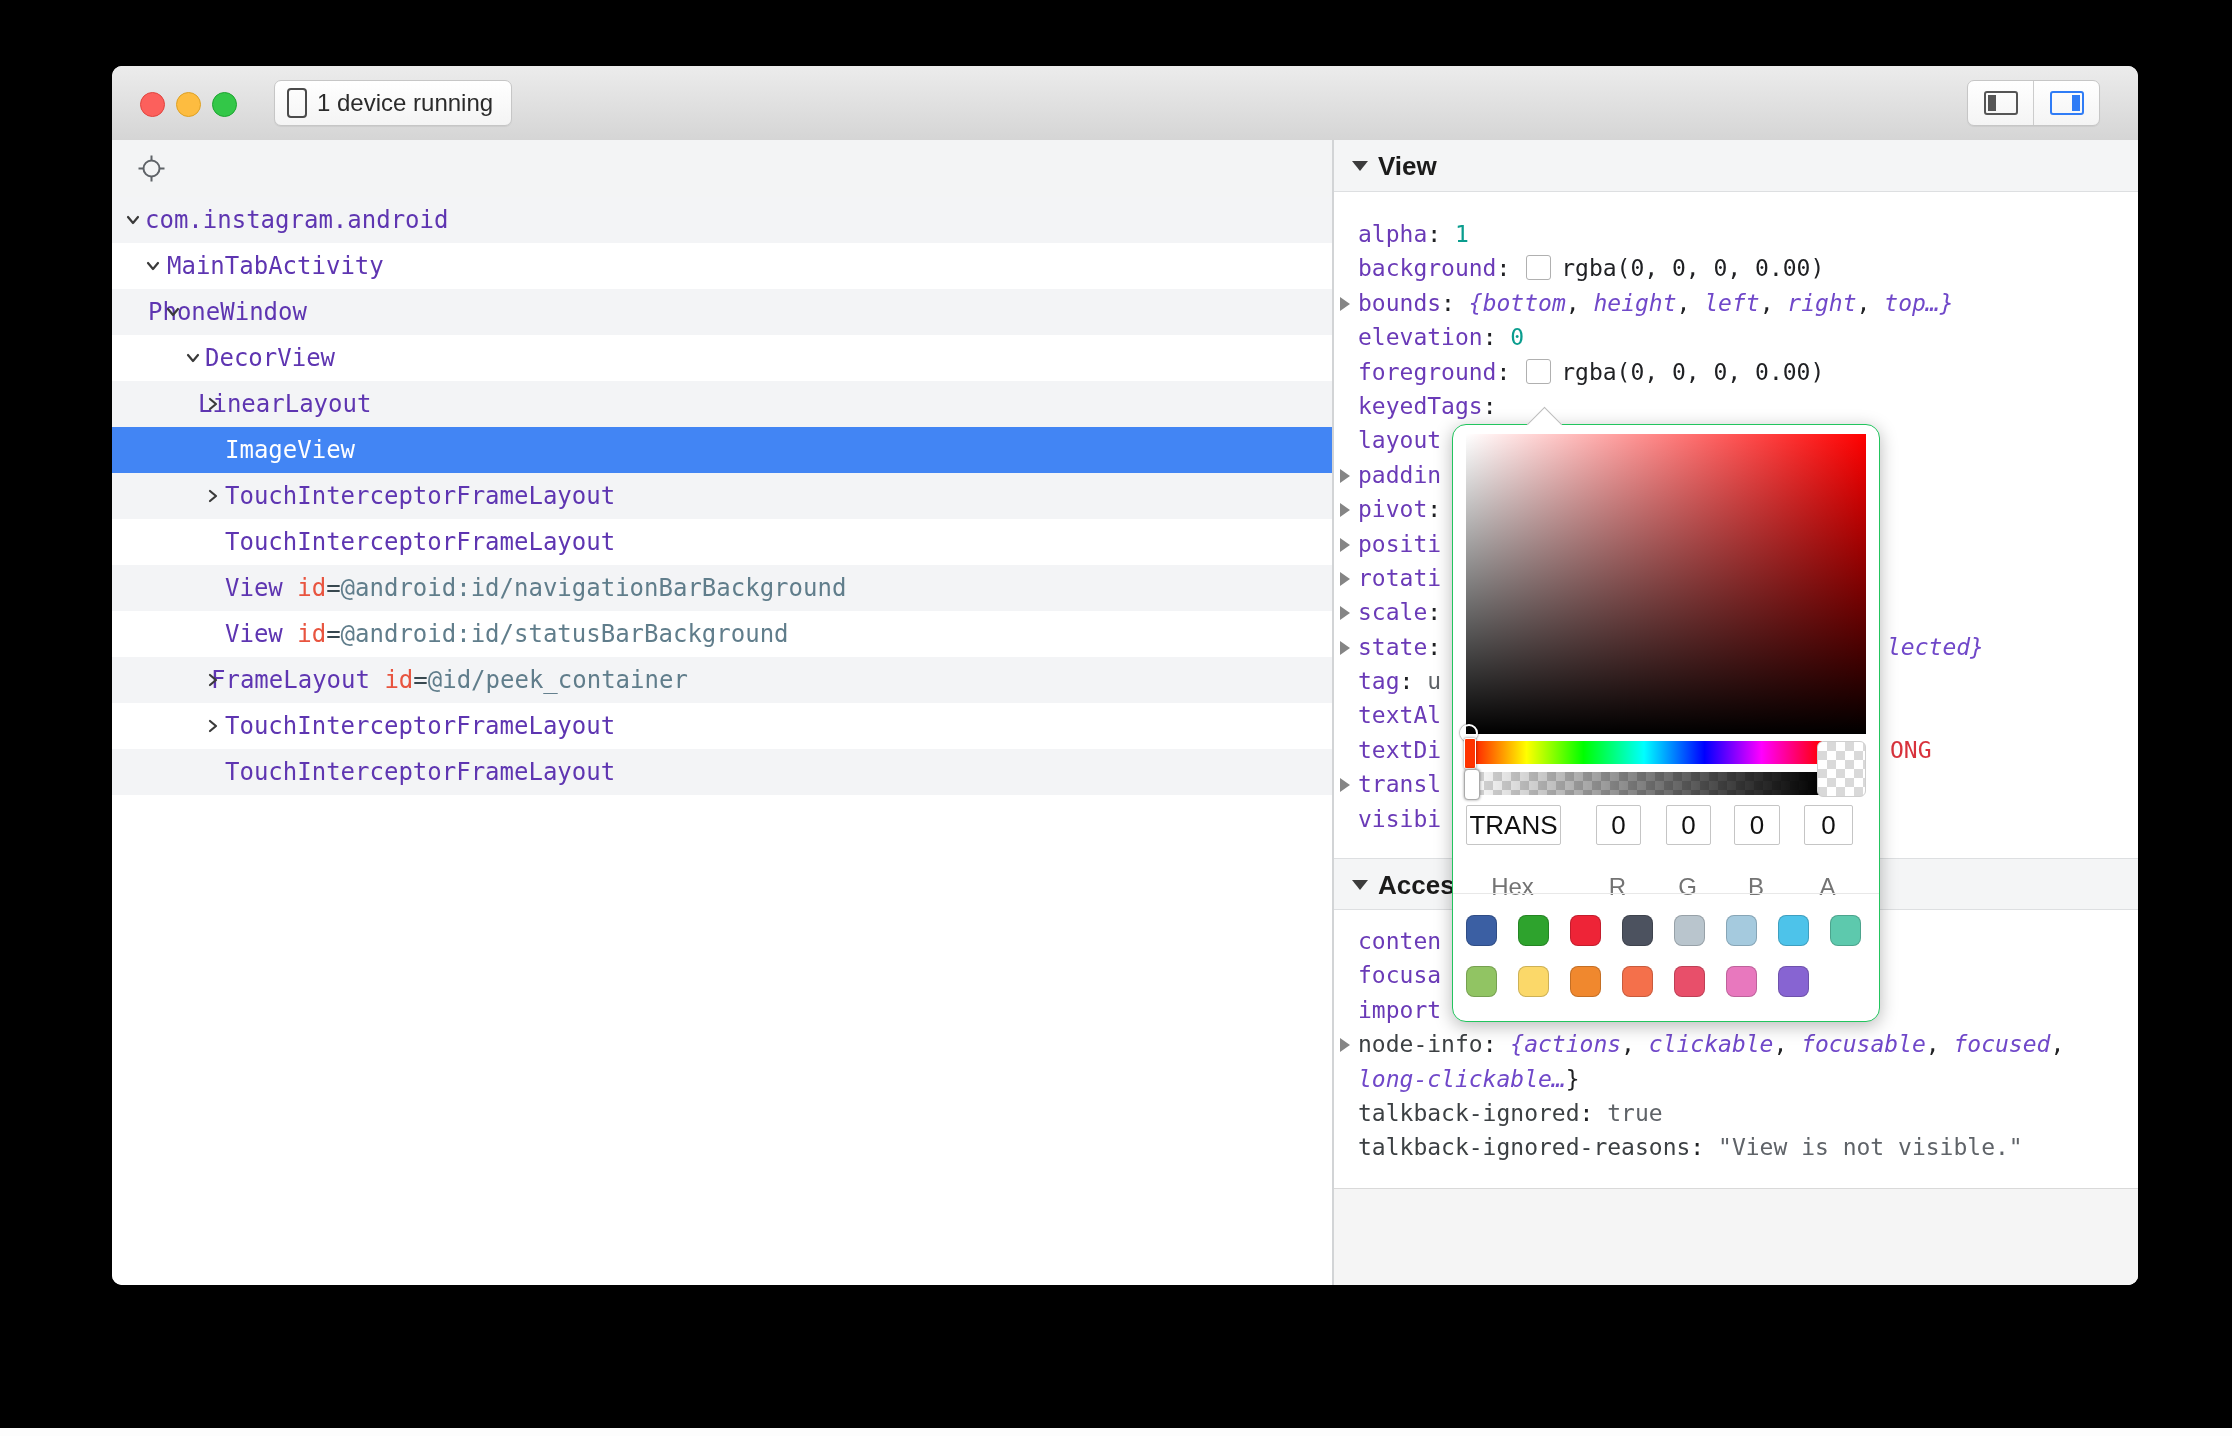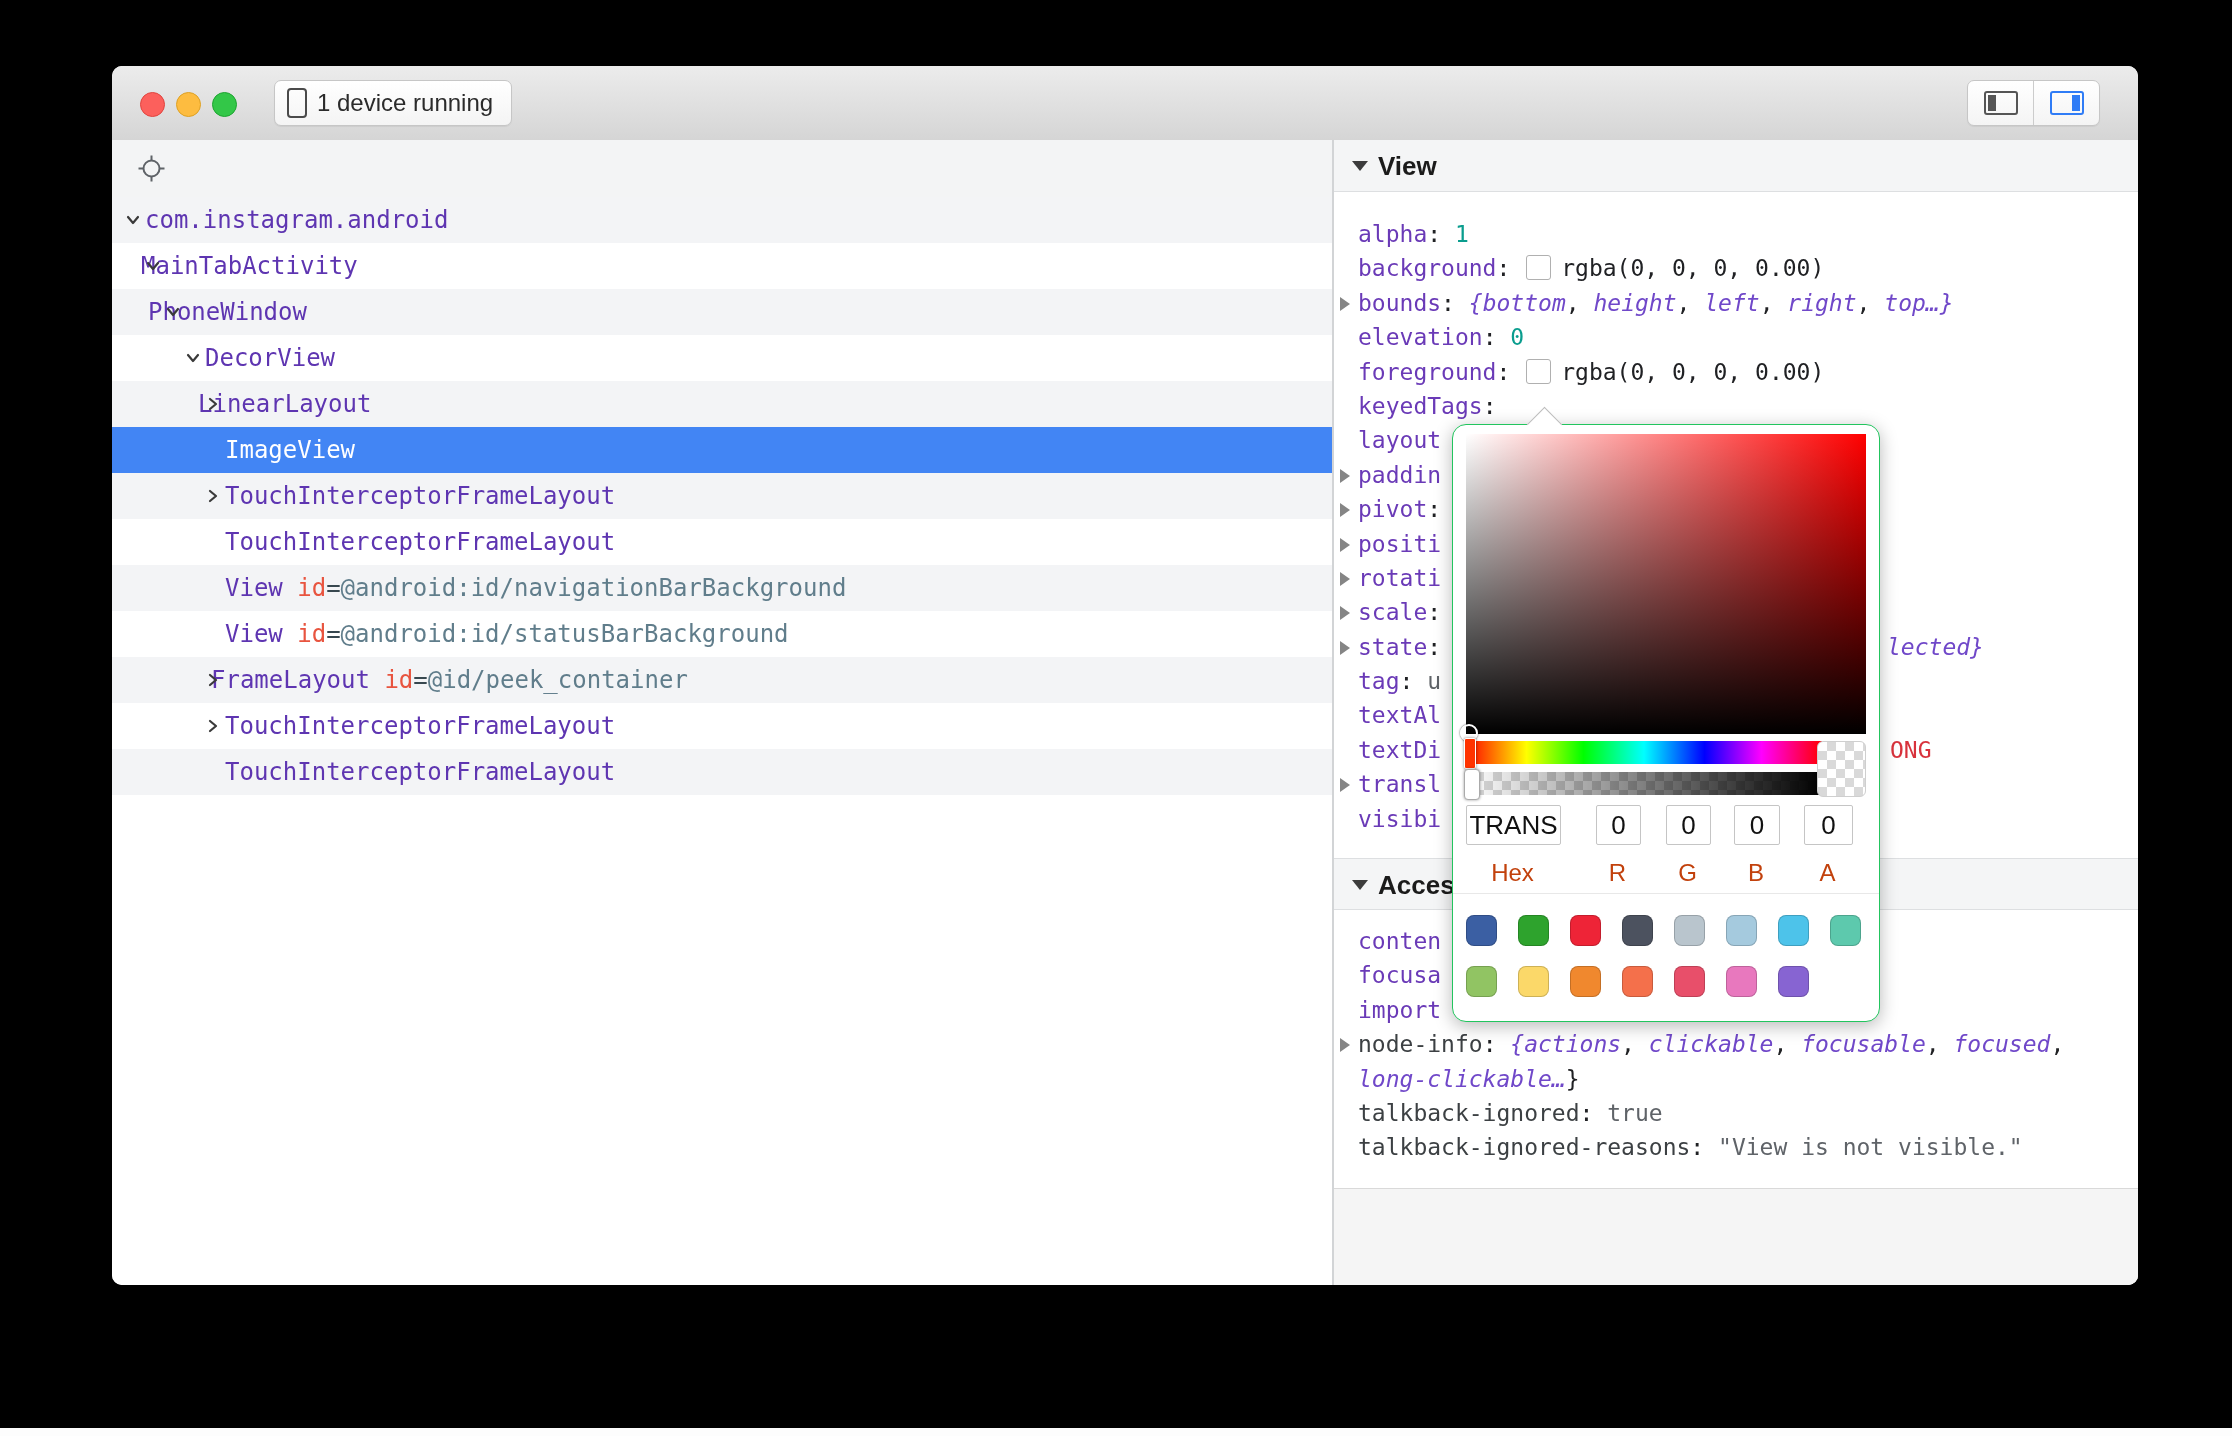--- a/index.html
+++ b/index.html
@@ -109,21 +109,21 @@
     border:1px solid #aaa;border-radius:4px;box-shadow:0 0 3px rgba(0,0,0,.4);}
   .preview{position:absolute;left:364px;top:316px;width:47px;height:54px;border:1px solid #cfcfcf;
     border-radius:6px;}
   .cp-field{position:absolute;top:380px;height:38px;border:1px solid #c5c5c5;border-radius:2px;
     background:#fff;font-family:"Liberation Sans", sans-serif;font-size:26px;color:#111;text-align:center;padding:0;}
   .f-hex{left:13px;width:93px;}
   .f-r{left:143px;width:43px;}
   .f-g{left:213px;width:43px;}
   .f-b{left:281px;width:44px;}
   .f-a{left:351px;width:47px;}
-  .cp-label{position:absolute;top:434px;font-size:24px;color:#c2410c;text-align:center;}
+  .cp-label{position:absolute;top:448px;font-size:24px;color:#737373;text-align:center;}
   .l-hex{left:13px;width:93px;}
   .l-r{left:143px;width:43px;}
   .l-g{left:213px;width:43px;}
   .l-b{left:281px;width:44px;}
   .l-a{left:351px;width:47px;}
   .cp-sep{position:absolute;left:0;top:468px;width:100%;height:1px;background:#e8e8e8;}
   .swrow{position:absolute;left:13px;width:400px;height:32px;}
   .swrow1{top:490px;}
   .swrow2{top:541px;}
   .swatch{position:absolute;top:0;width:31px;height:31px;border-radius:8px;
@@ -172,21 +172,21 @@
       <div class="tree">
           <div class="trow"><span class="chev" style="left: 13px;">
               <svg width="16" height="16" viewBox="0 0 16 16">
                 <polyline points="3,5 8,11 13,5" fill="none" stroke="#3a3a3a" stroke-width="2.2" stroke-linecap="round" stroke-linejoin="round"></polyline>
               </svg>
             </span><span class="tlabel" style="padding-left: 33px;"><span class="pt-type">com.instagram.android</span></span></div>
           <div class="trow"><span class="chev" style="left: 33px;">
               <svg width="16" height="16" viewBox="0 0 16 16">
                 <polyline points="3,5 8,11 13,5" fill="none" stroke="#3a3a3a" stroke-width="2.2" stroke-linecap="round" stroke-linejoin="round"></polyline>
               </svg>
-            </span><span class="tlabel" style="padding-left: 29px;"><span class="pt-type">MainTabActivity</span></span></div>
+            </span><span class="tlabel" style="padding-left: 55px;"><span class="pt-type">MainTabActivity</span></span></div>
           <div class="trow"><span class="chev" style="left: 53px;">
               <svg width="16" height="16" viewBox="0 0 16 16">
                 <polyline points="3,5 8,11 13,5" fill="none" stroke="#3a3a3a" stroke-width="2.2" stroke-linecap="round" stroke-linejoin="round"></polyline>
               </svg>
             </span><span class="tlabel" style="padding-left: 36px;"><span class="pt-type">PhoneWindow</span></span></div>
           <div class="trow"><span class="chev" style="left: 73px;">
               <svg width="16" height="16" viewBox="0 0 16 16">
                 <polyline points="3,5 8,11 13,5" fill="none" stroke="#3a3a3a" stroke-width="2.2" stroke-linecap="round" stroke-linejoin="round"></polyline>
               </svg>
             </span><span class="tlabel" style="padding-left: 93px;"><span class="pt-type">DecorView</span></span></div>

